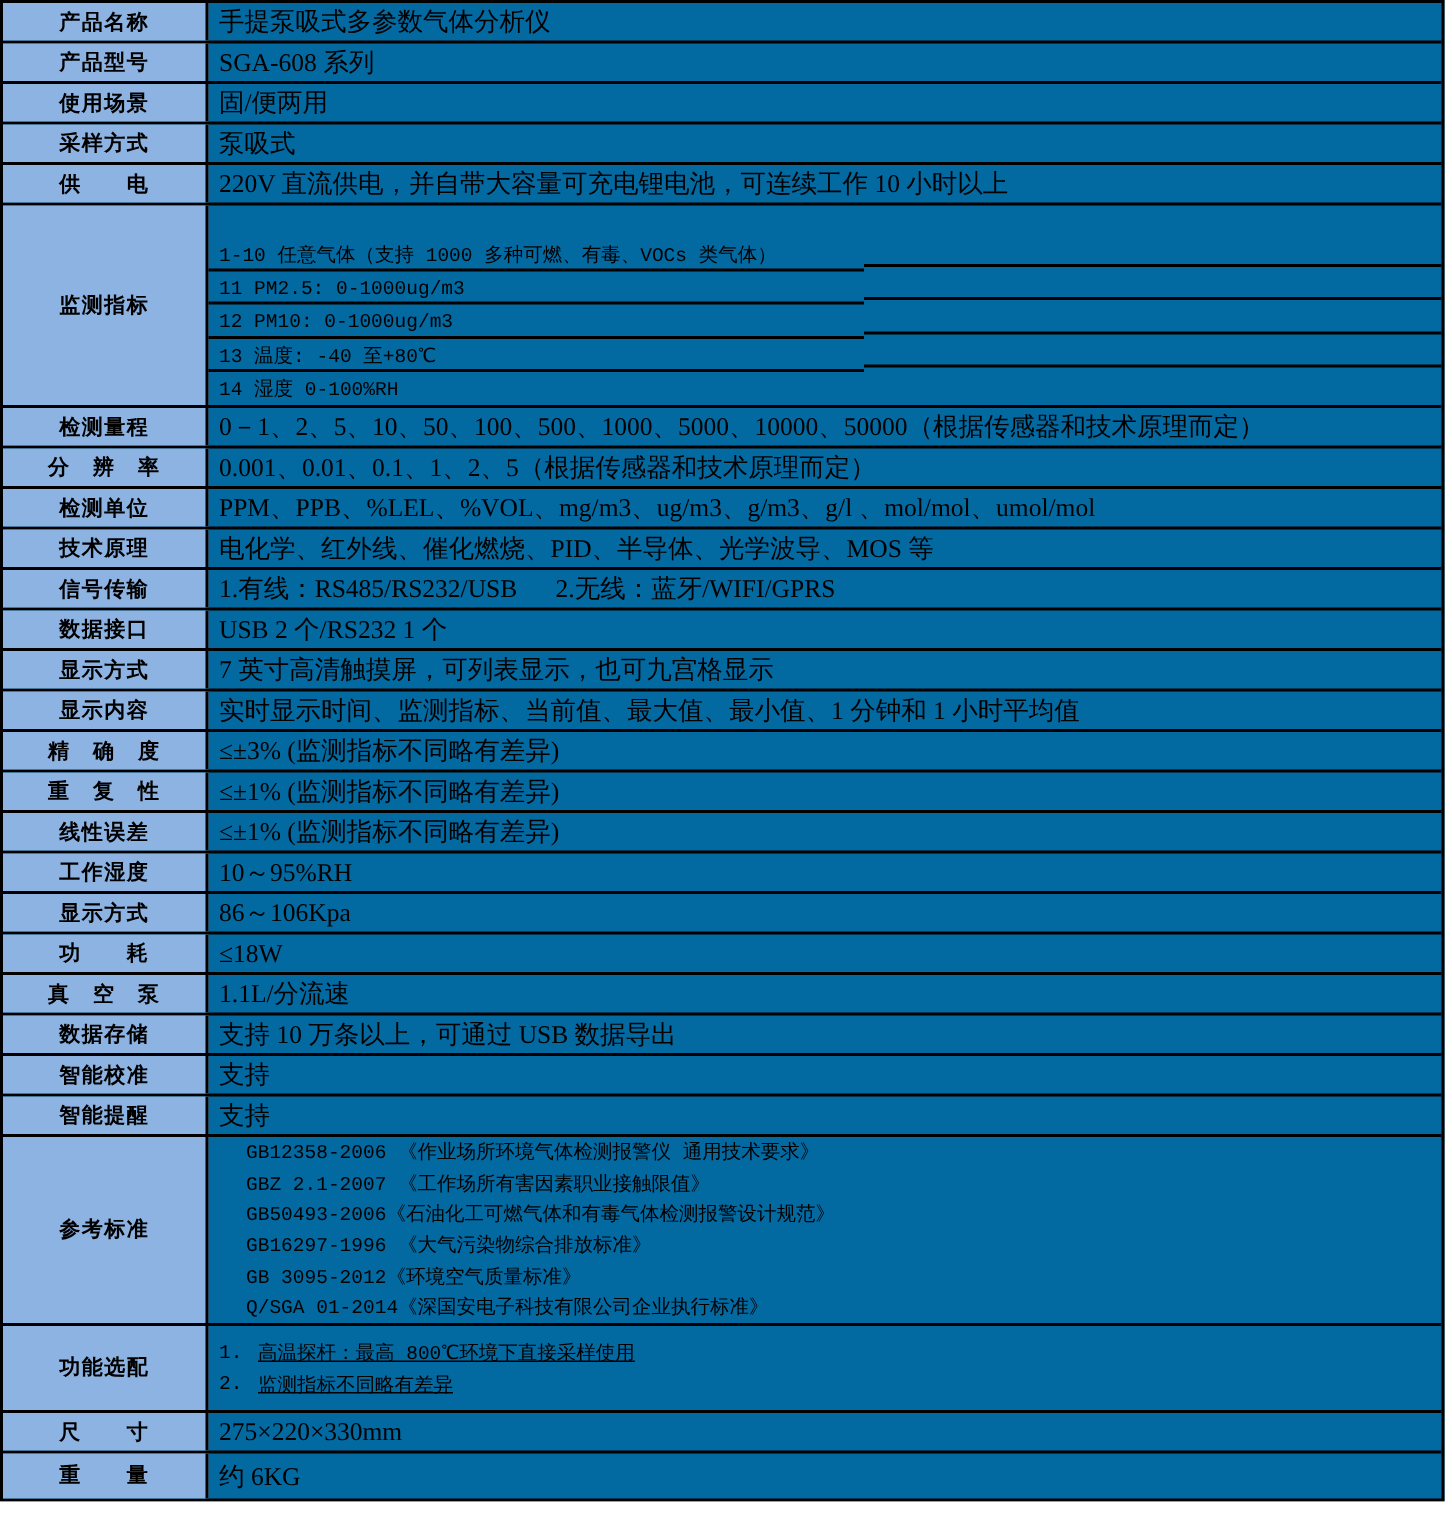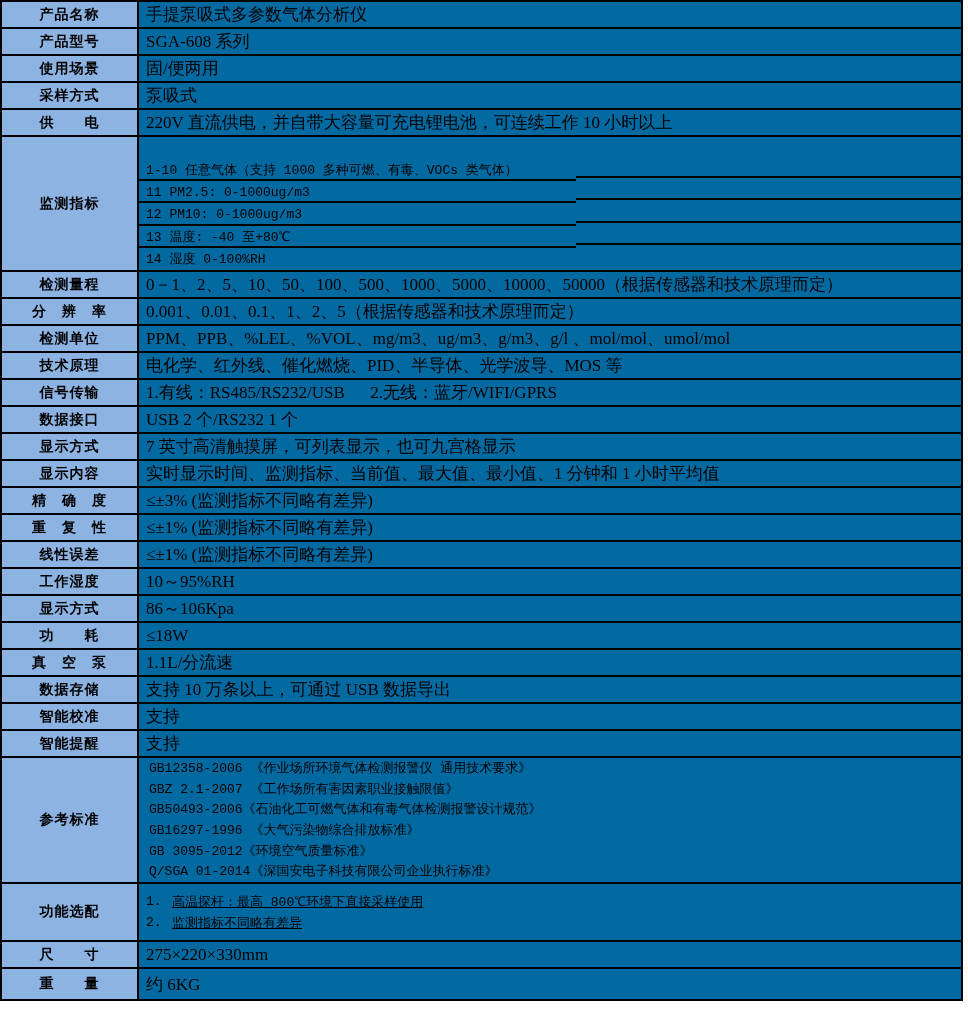--- a/index.html
+++ b/index.html
@@ -57,21 +57,21 @@
     white-space:pre;
   }
   .sep-l { position:absolute; left:0; bottom:0; width:437px; height:2px; background:#000; }
   .sep-r { position:absolute; left:437px; right:0; bottom:3px; height:2px; background:#000; }
   
   .multi {
     flex:1;
     display:flex;
     flex-direction:column;
     justify-content:center;
-    padding-left:10px;
+    padding-left:25px;
     border-radius:15px;
   }
   .line {
     height:21px;
     line-height:21px;
     font-family:"Liberation Mono","DejaVu Sans Mono",monospace;
     font-size:13px;
     white-space:pre;
     overflow:hidden;
   }

